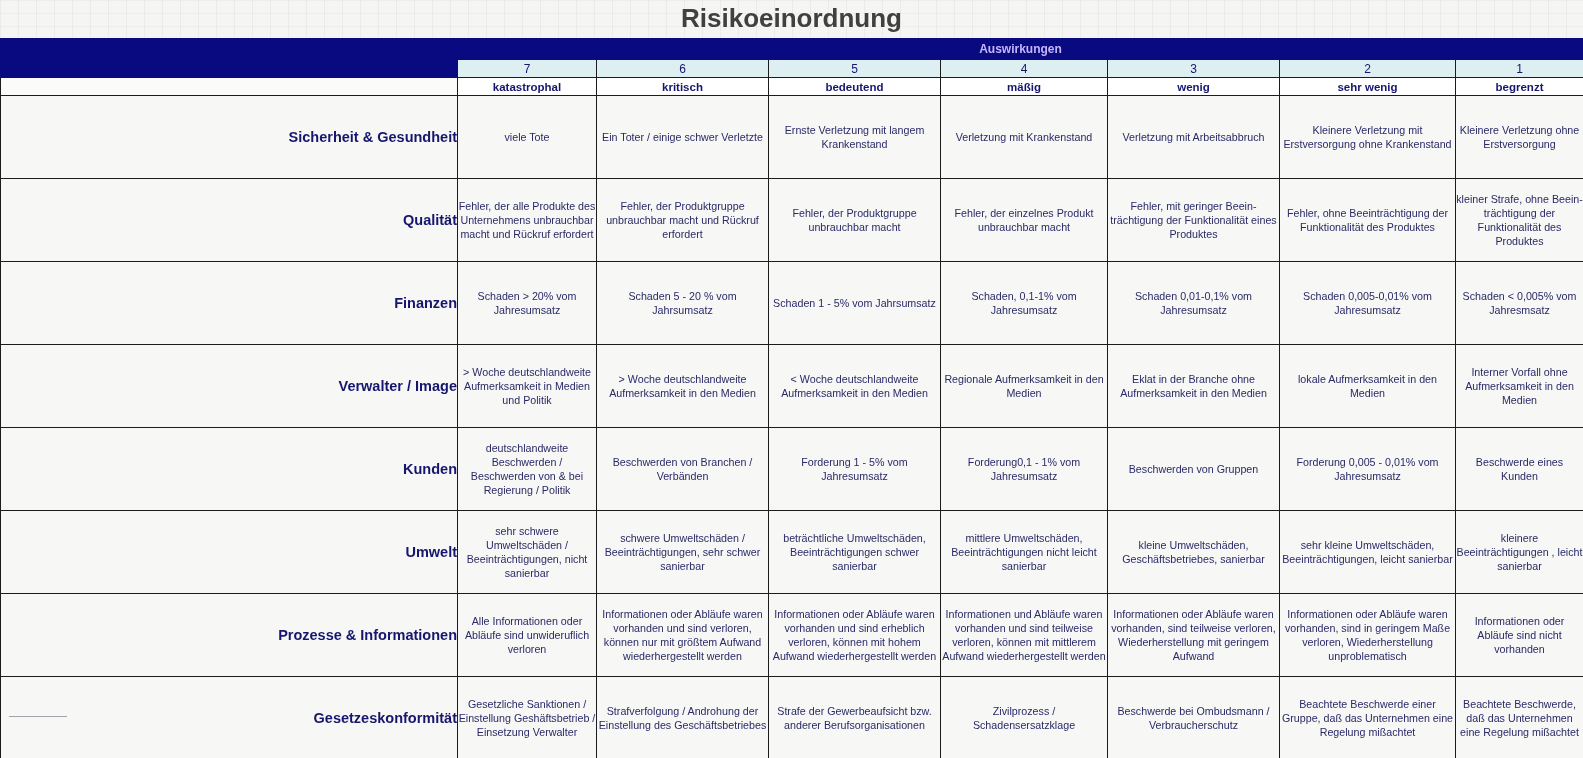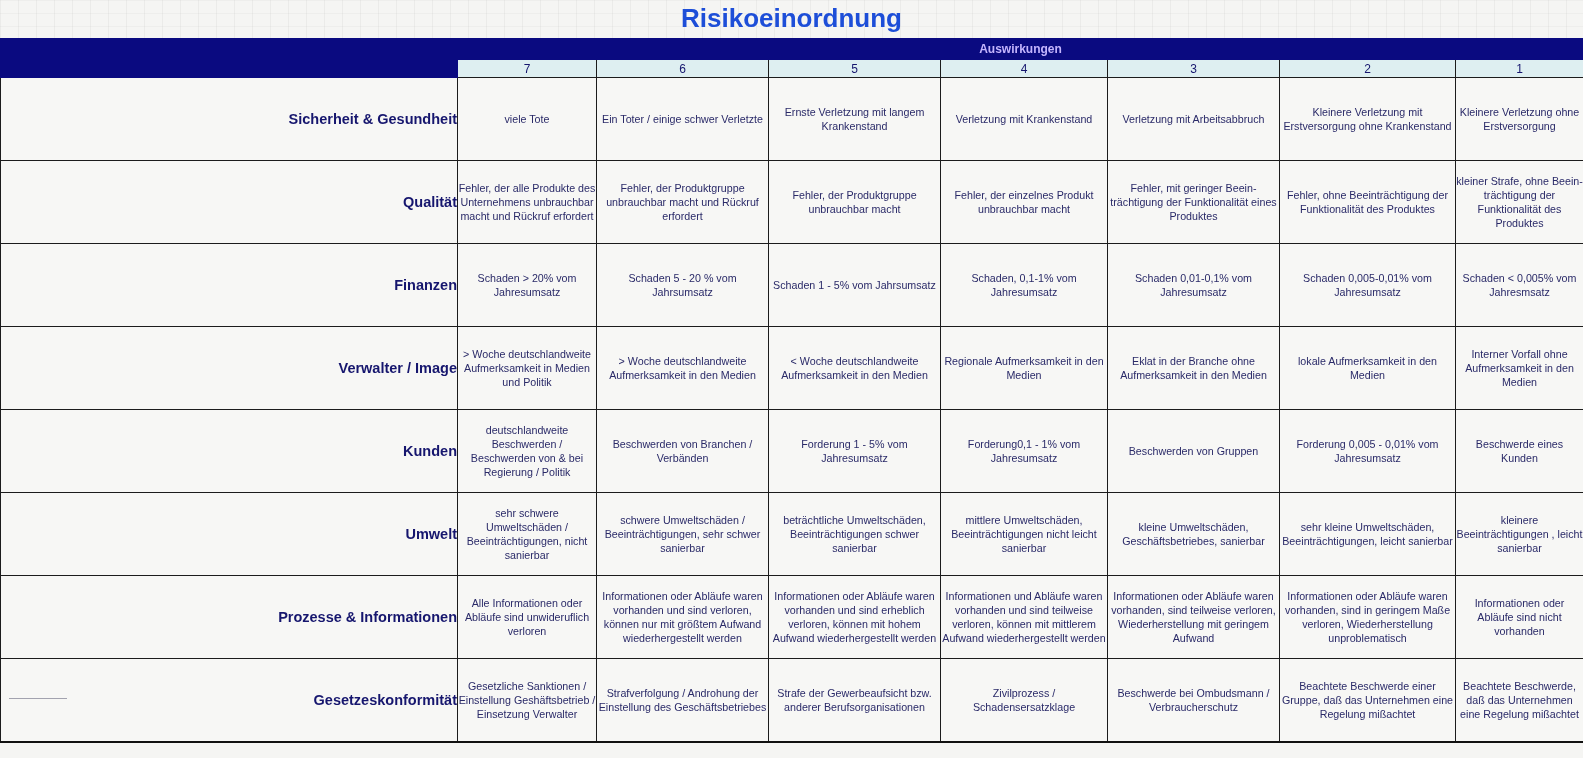--- a/index.html
+++ b/index.html
@@ -37,21 +37,21 @@
     left: 0; top: 0;
     width: 1583px;
     height: 38px;
     display: flex;
     align-items: center;
     justify-content: center;
   }
   .title-text {
     font-size: 26px;
     font-weight: bold;
-    color: #1d4ed8;
+    color: #404040;
     letter-spacing: 0px;
     line-height: 1;
     padding-bottom: 2px;
   }
 
   table.matrix {
     position: absolute;
     left: 0;
     top: 38px;
     border-collapse: collapse;
@@ -182,20 +182,30 @@
         <tr class="num-row">
           <td class="corner"></td>
           <td>7</td>
           <td>6</td>
           <td>5</td>
           <td>4</td>
           <td>3</td>
           <td>2</td>
           <td>1</td>
         </tr>
+        <tr class="sev-row">
+          <td class="corner"></td>
+          <td>katastrophal</td>
+          <td>kritisch</td>
+          <td>bedeutend</td>
+          <td>mäßig</td>
+          <td>wenig</td>
+          <td>sehr wenig</td>
+          <td>begrenzt</td>
+        </tr>
         <tr class="data-row row-sicherheit-gesundheit">
           <td class="row-head">Sicherheit &amp; Gesundheit</td>
           <td class="cell">viele Tote</td>
           <td class="cell">Ein Toter / einige schwer Verletzte</td>
           <td class="cell">Ernste Verletzung mit langem Krankenstand</td>
           <td class="cell">Verletzung mit Krankenstand</td>
           <td class="cell">Verletzung mit Arbeitsabbruch</td>
           <td class="cell">Kleinere Verletzung mit Erstversorgung ohne Krankenstand</td>
           <td class="cell">Kleinere Verletzung ohne Erstversorgung</td>
         </tr>

